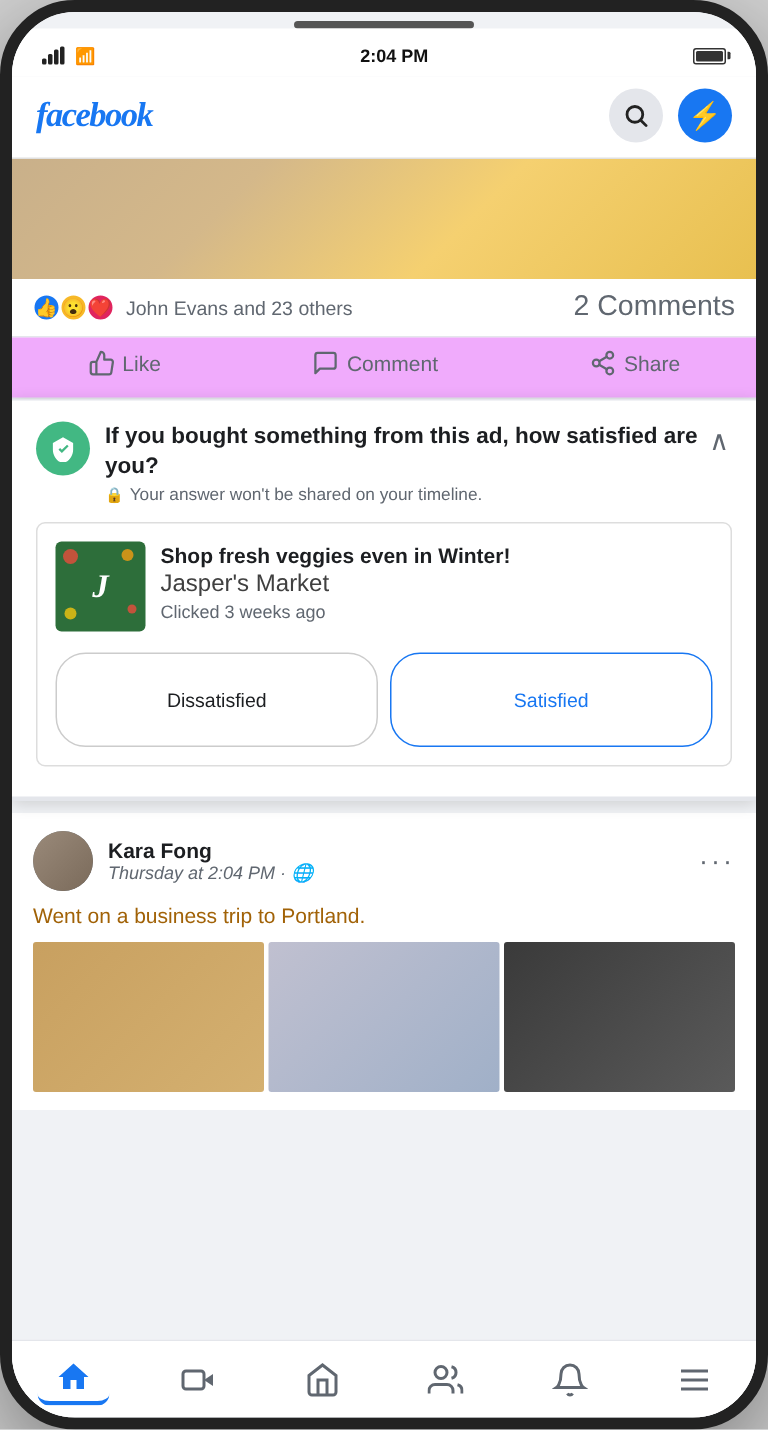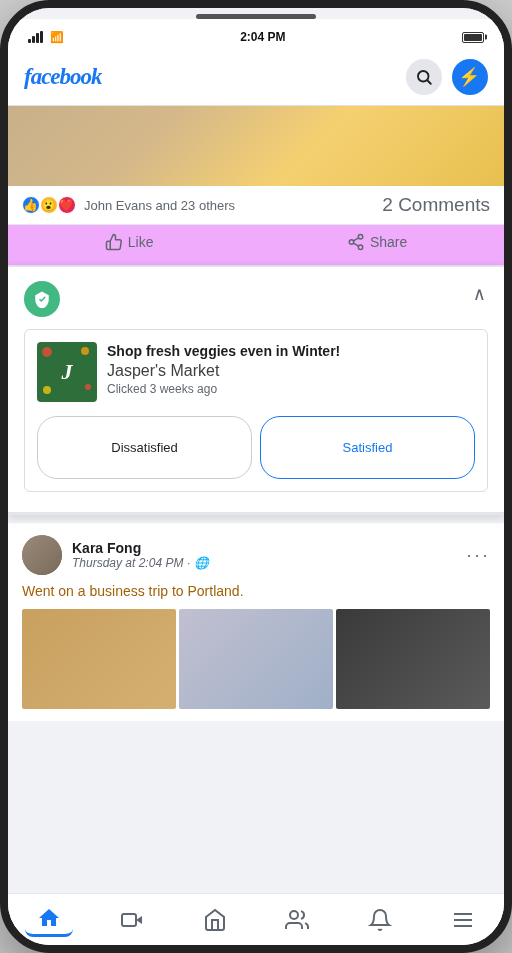--- a/index.html
+++ b/index.html
@@ -506,37 +506,50 @@
 
       <div class="action-bar">
         <div class="action-btn">
           <svg width="18" height="18" viewBox="0 0 24 24" fill="none" stroke="#606770" stroke-width="2" stroke-linecap="round" stroke-linejoin="round">
             <path d="M14 9V5a3 3 0 0 0-3-3l-4 9v11h11.28a2 2 0 0 0 2-1.7l1.38-9a2 2 0 0 0-2-2.3zM7 22H4a2 2 0 0 1-2-2v-7a2 2 0 0 1 2-2h3"></path>
           </svg>
           <span>Like</span>
         </div>
         <div class="action-btn">
           <svg width="18" height="18" viewBox="0 0 24 24" fill="none" stroke="#606770" stroke-width="2" stroke-linecap="round" stroke-linejoin="round">
+            <path d="M21 15a2 2 0 0 1-2 2H7l-4 4V5a2 2 0 0 1 2-2h14a2 2 0 0 1 2 2z"></path>
+          </svg>
+          <span>Comment</span>
+        </div>
+        <div class="action-btn">
+          <svg width="18" height="18" viewBox="0 0 24 24" fill="none" stroke="#606770" stroke-width="2" stroke-linecap="round" stroke-linejoin="round">
             <circle cx="18" cy="5" r="3"></circle>
               <circle cx="6" cy="12" r="3"></circle>
               <circle cx="18" cy="19" r="3"></circle>
             <line x1="8.59" y1="13.51" x2="15.42" y2="17.49"></line>
               <line x1="15.41" y1="6.51" x2="8.59" y2="10.49"></line>
           </svg>
           <span>Share</span>
         </div>
       </div>
 
       <div class="survey-overlay">
         <div class="survey-header">
           <div class="survey-title-area">
             <div class="shield-icon">
               <svg width="18" height="18" viewBox="0 0 24 24" fill="white">
                 <path d="M12 2L3 7v6c0 5.55 3.84 10.74 9 12 5.16-1.26 9-6.45 9-12V7l-9-5zm-1 14l-3-3 1.41-1.41L11 13.17l4.59-4.58L17 10l-6 6z"></path>
               </svg>
+            </div>
+            <div>
+              <div class="survey-title">If you bought something from this ad, how satisfied are you?</div>
+              <div class="survey-subtitle">
+                <span class="lock-small">🔒</span>
+                <span>Your answer won't be shared on your timeline.</span>
+              </div>
             </div>
           </div>
           <div class="chevron-icon">∧</div>
         </div>
 
         <div class="ad-card">
           <div class="ad-content">
             <div class="ad-thumbnail">
 
               <div class="dot" style="width:10px;height:10px;background:#e74c3c;top:5px;left:5px;"></div>

